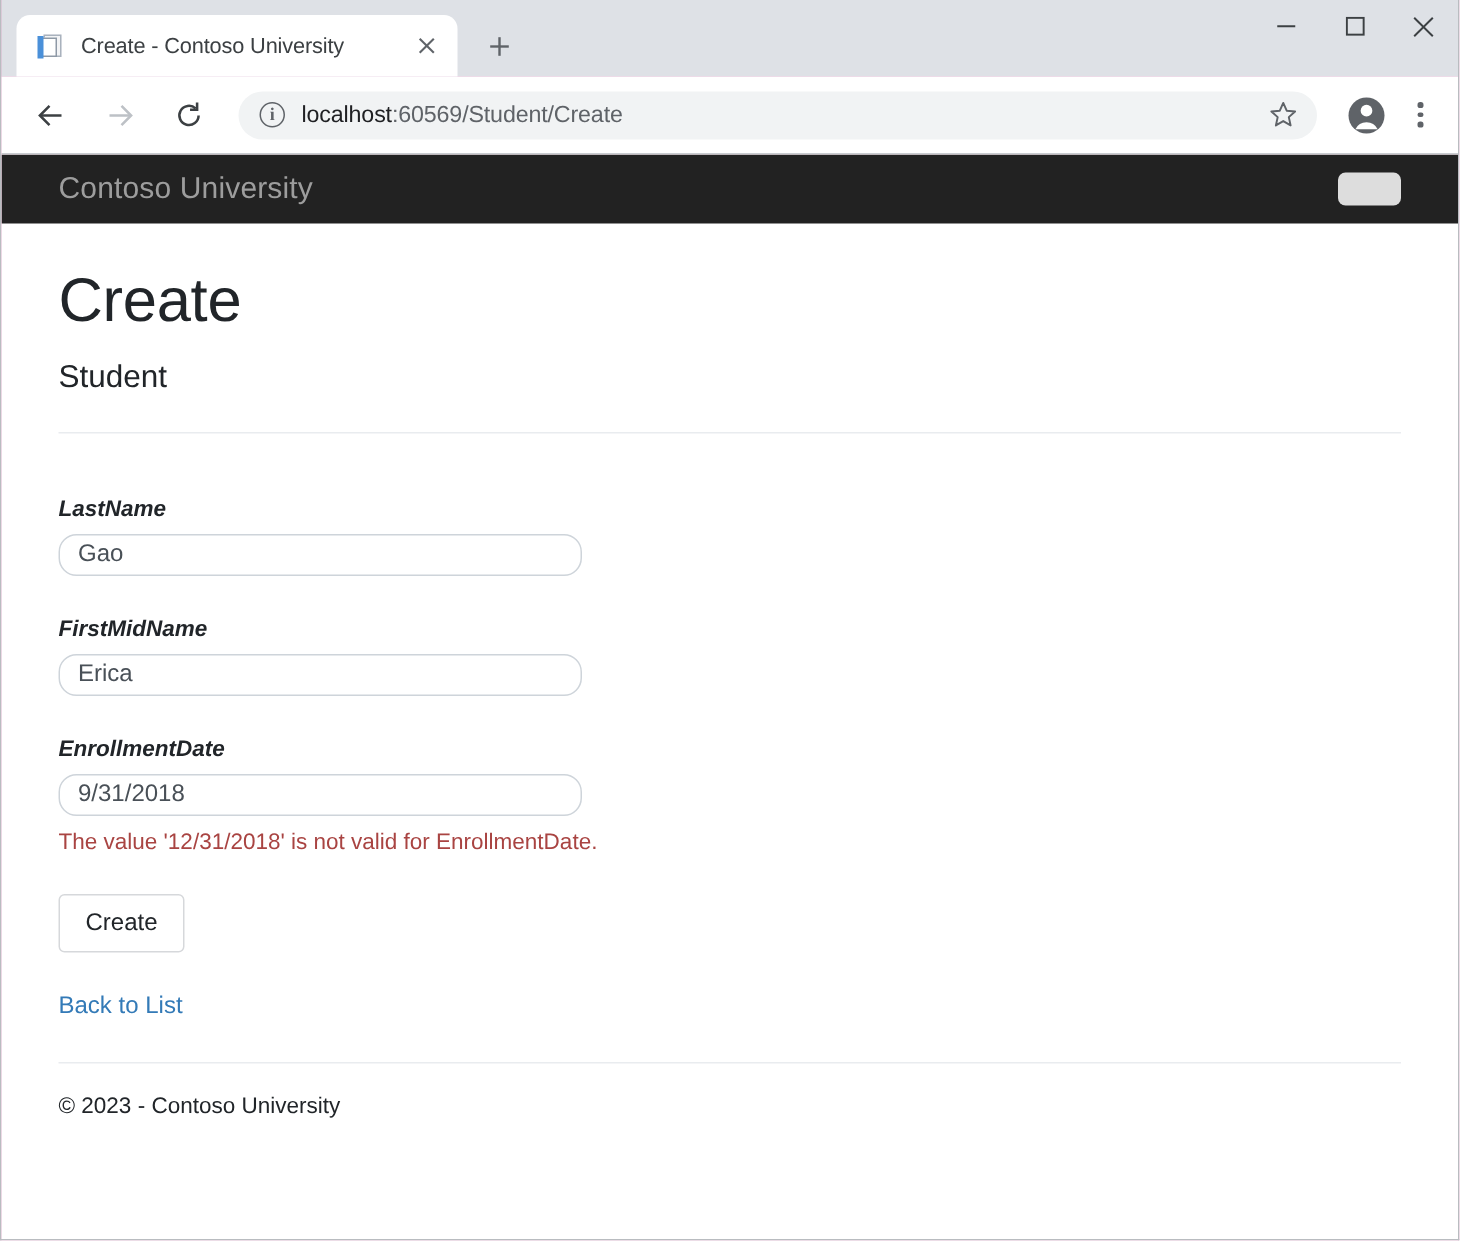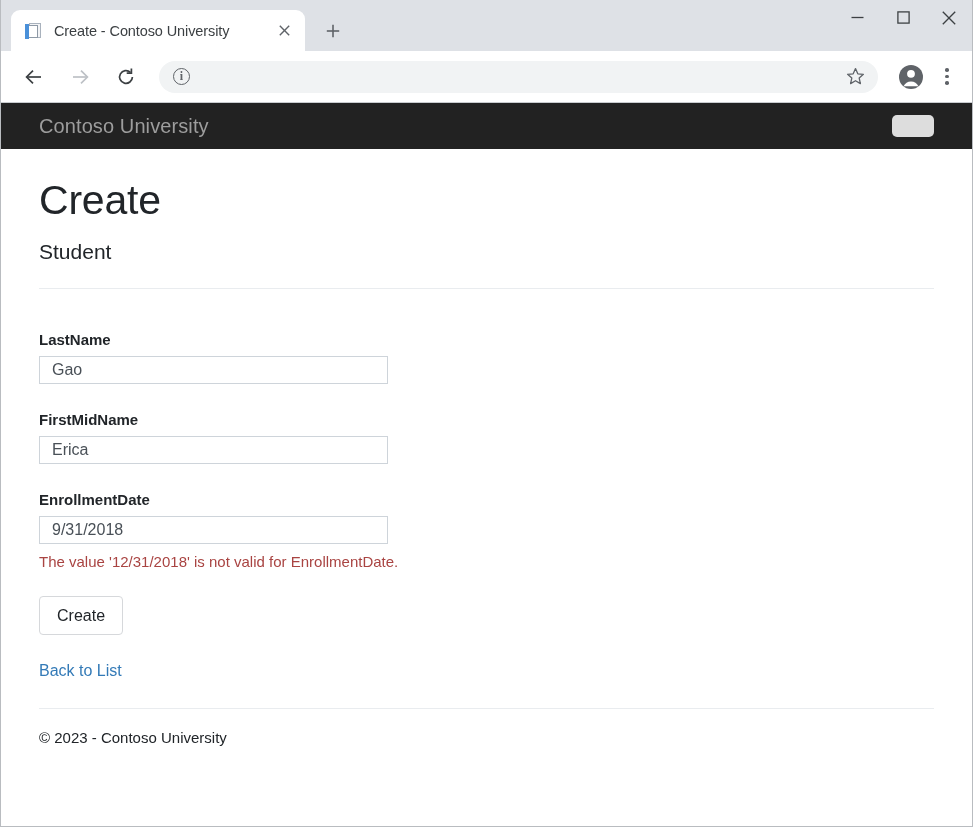--- a/index.html
+++ b/index.html
@@ -220,32 +220,33 @@
     margin: 24px 0 0 0;
   }
 
   .form-group { margin-top: 0; }
   .field-label {
     display: block;
     font-size: 15px;
     font-weight: bold;
     color: #212529;
     margin-bottom: 8px;
+    font-style: italic;
   }
   .field-input {
     display: block;
     width: 349px;
     height: 24px;
     padding: 13px 12px;
     font-size: 16px;
     font-family: "Liberation Sans", sans-serif;
     color: #495057;
     background: #ffffff;
     border: 1px solid #ced4da;
-    border-radius: 0;
+    border-radius: 12px;
     outline: none;
   }
   .grp-last { margin-top: 42px; }
   .grp-first { margin-top: 27px; }
   .grp-enroll { margin-top: 27px; }
 
   .validation-msg {
     font-size: 15px;
     color: #a94442;
     margin-top: 9px;
@@ -350,20 +351,21 @@
 
     <div class="navbtn">
       <svg width="20" height="20" viewBox="0 0 20 20" aria-hidden="true">
         <path d="M16.4 10 A6.4 6.4 0 1 1 14.4 5.3" fill="none" stroke="#3c4043" stroke-width="1.7"></path>
         <polyline points="15.4,1.4 15.4,6.1 10.7,6.1" fill="none" stroke="#3c4043" stroke-width="1.7"></polyline>
       </svg>
     </div>
 
     <div class="omnibox">
       <span class="info-icon">i</span>
+      <span class="urltext"><span class="host">localhost</span><span>:60569/Student/Create</span></span>
       <span class="star-btn">
         <svg width="19" height="19" viewBox="0 0 19 19" aria-hidden="true">
           <polygon points="9.5,1.6 11.8,6.8 17.4,7.3 13.2,11.1 14.4,16.6 9.5,13.7 4.6,16.6 5.8,11.1 1.6,7.3 7.2,6.8" fill="none" stroke="#5f6368" stroke-width="1.3" stroke-linejoin="round"></polygon>
         </svg>
       </span>
     </div>
 
     <div class="profile-btn">
       <svg width="26" height="26" viewBox="0 0 26 26" aria-hidden="true">
         <circle cx="13" cy="13" r="12" fill="#5f6368"></circle>

